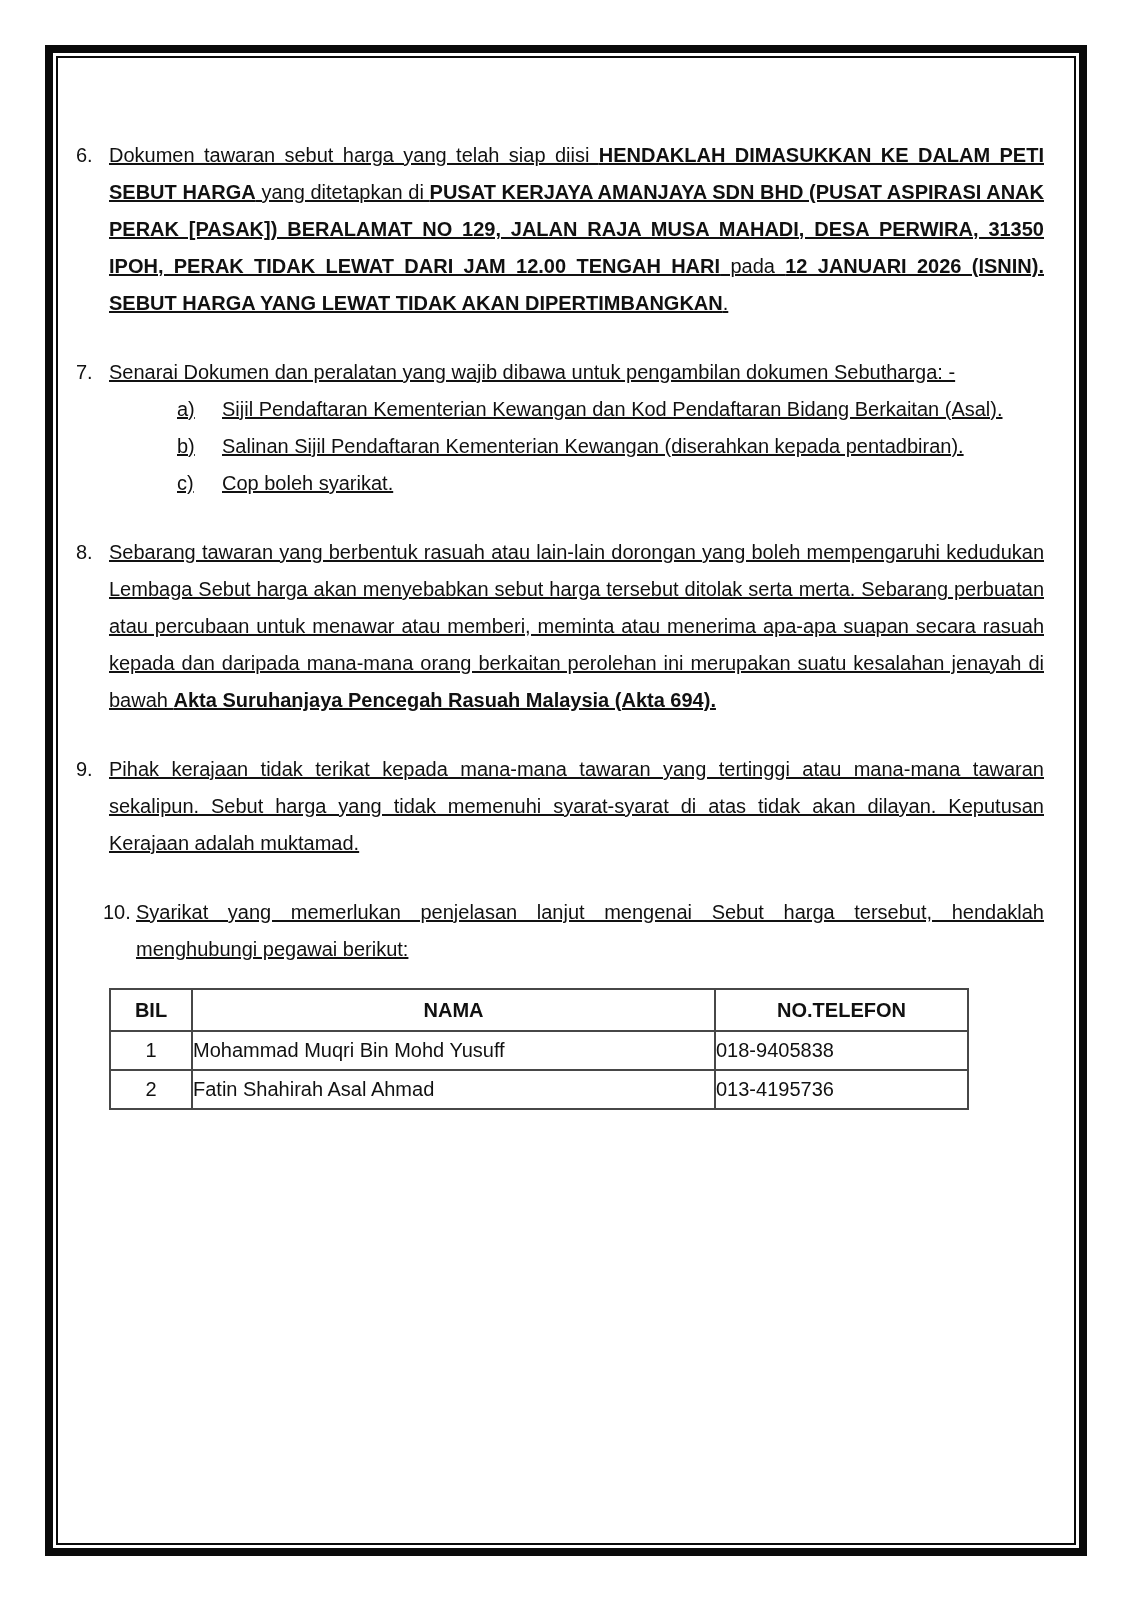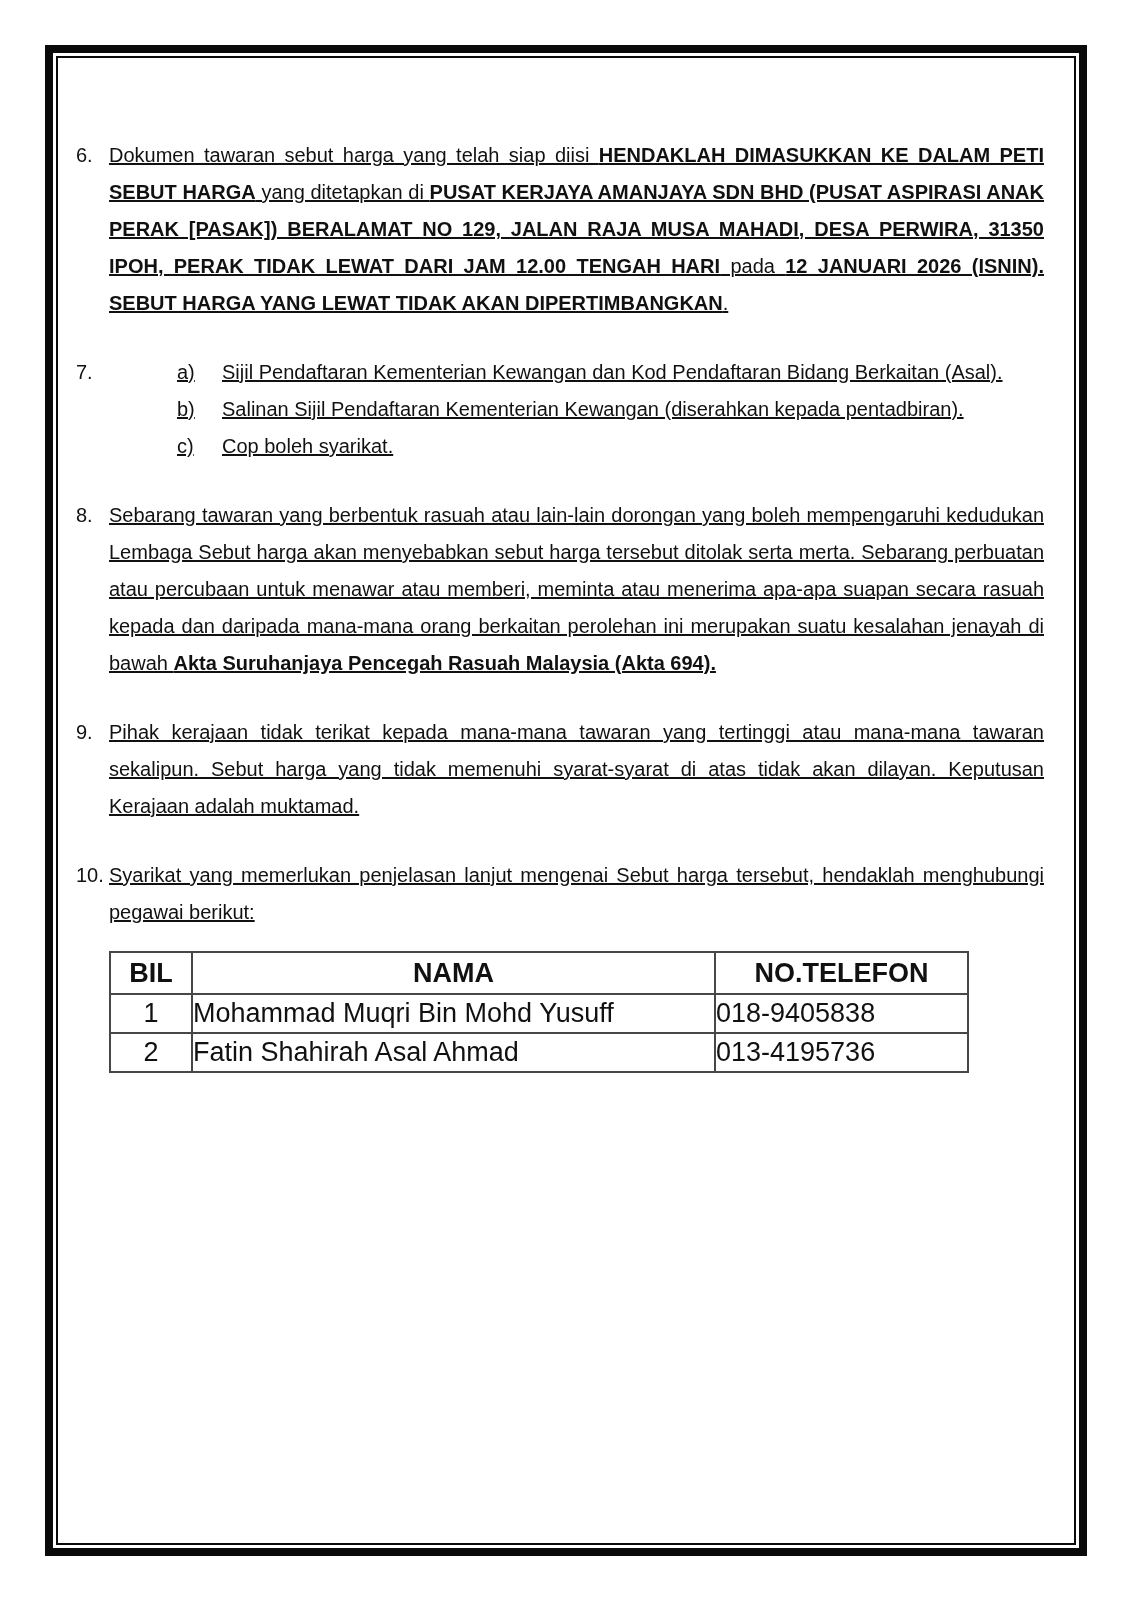--- a/index.html
+++ b/index.html
@@ -34,21 +34,21 @@
   .content {
     box-sizing: border-box;
     padding: 79px 30px 0 18px;
     font-size: 20px;
     line-height: 37px;
   }
   .item {
     display: flex;
     margin: 0 0 32px 0;
   }
-  .item:last-child { margin-bottom: 0; }
+  .item:last-child { margin-bottom: 0; margin-left: 27px; }
   .num {
     flex: 0 0 33px;
   }
   .bodywrap {
     flex: 1 1 auto;
     min-width: 0;
     text-decoration: underline;
   }
   .para.justify {
     text-align: justify;
@@ -60,21 +60,21 @@
   }
   .submark {
     flex: 0 0 45px;
   }
   b { font-weight: bold; }
   .contact-table {
     border-collapse: collapse;
     table-layout: fixed;
     width: 858px;
     margin: 20px 0 0 33px;
-    font-size: 27px;
+    font-size: 20px;
     border-radius: 25px;
   }
   .contact-table th,
   .contact-table td {
     border: 2px solid #474747;
     padding: 0;
     overflow: hidden;
     white-space: nowrap;
   }
   .contact-table th {
@@ -105,20 +105,21 @@
         <div id="numbered-list">
             <div class="item">
               <span class="num">6.</span>
               <div class="bodywrap">
                 <div class="para justify"><span>Dokumen tawaran sebut harga yang telah siap diisi </span><b>HENDAKLAH DIMASUKKAN KE DALAM PETI SEBUT HARGA</b><span> yang ditetapkan di </span><b>PUSAT KERJAYA AMANJAYA SDN BHD (PUSAT ASPIRASI ANAK PERAK [PASAK]) BERALAMAT NO 129, JALAN RAJA MUSA MAHADI, DESA PERWIRA, 31350 IPOH, PERAK TIDAK LEWAT DARI JAM 12.00 TENGAH HARI</b><span> pada </span><b>12 JANUARI 2026 (ISNIN). SEBUT HARGA YANG LEWAT TIDAK AKAN DIPERTIMBANGKAN</b><span>.</span></div>
               </div>
             </div>
             <div class="item">
               <span class="num">7.</span>
               <div class="bodywrap">
+                <div class="para"><span>Senarai Dokumen dan peralatan yang wajib dibawa untuk pengambilan dokumen Sebutharga: -</span></div>
                 <div class="sub">
                   <span class="submark">a)</span>
                   <span class="subtext">Sijil Pendaftaran Kementerian Kewangan dan Kod Pendaftaran Bidang Berkaitan (Asal).</span>
                 </div>
                 <div class="sub">
                   <span class="submark">b)</span>
                   <span class="subtext">Salinan Sijil Pendaftaran Kementerian Kewangan (diserahkan kepada pentadbiran).</span>
                 </div>
                 <div class="sub">
                   <span class="submark">c)</span>

